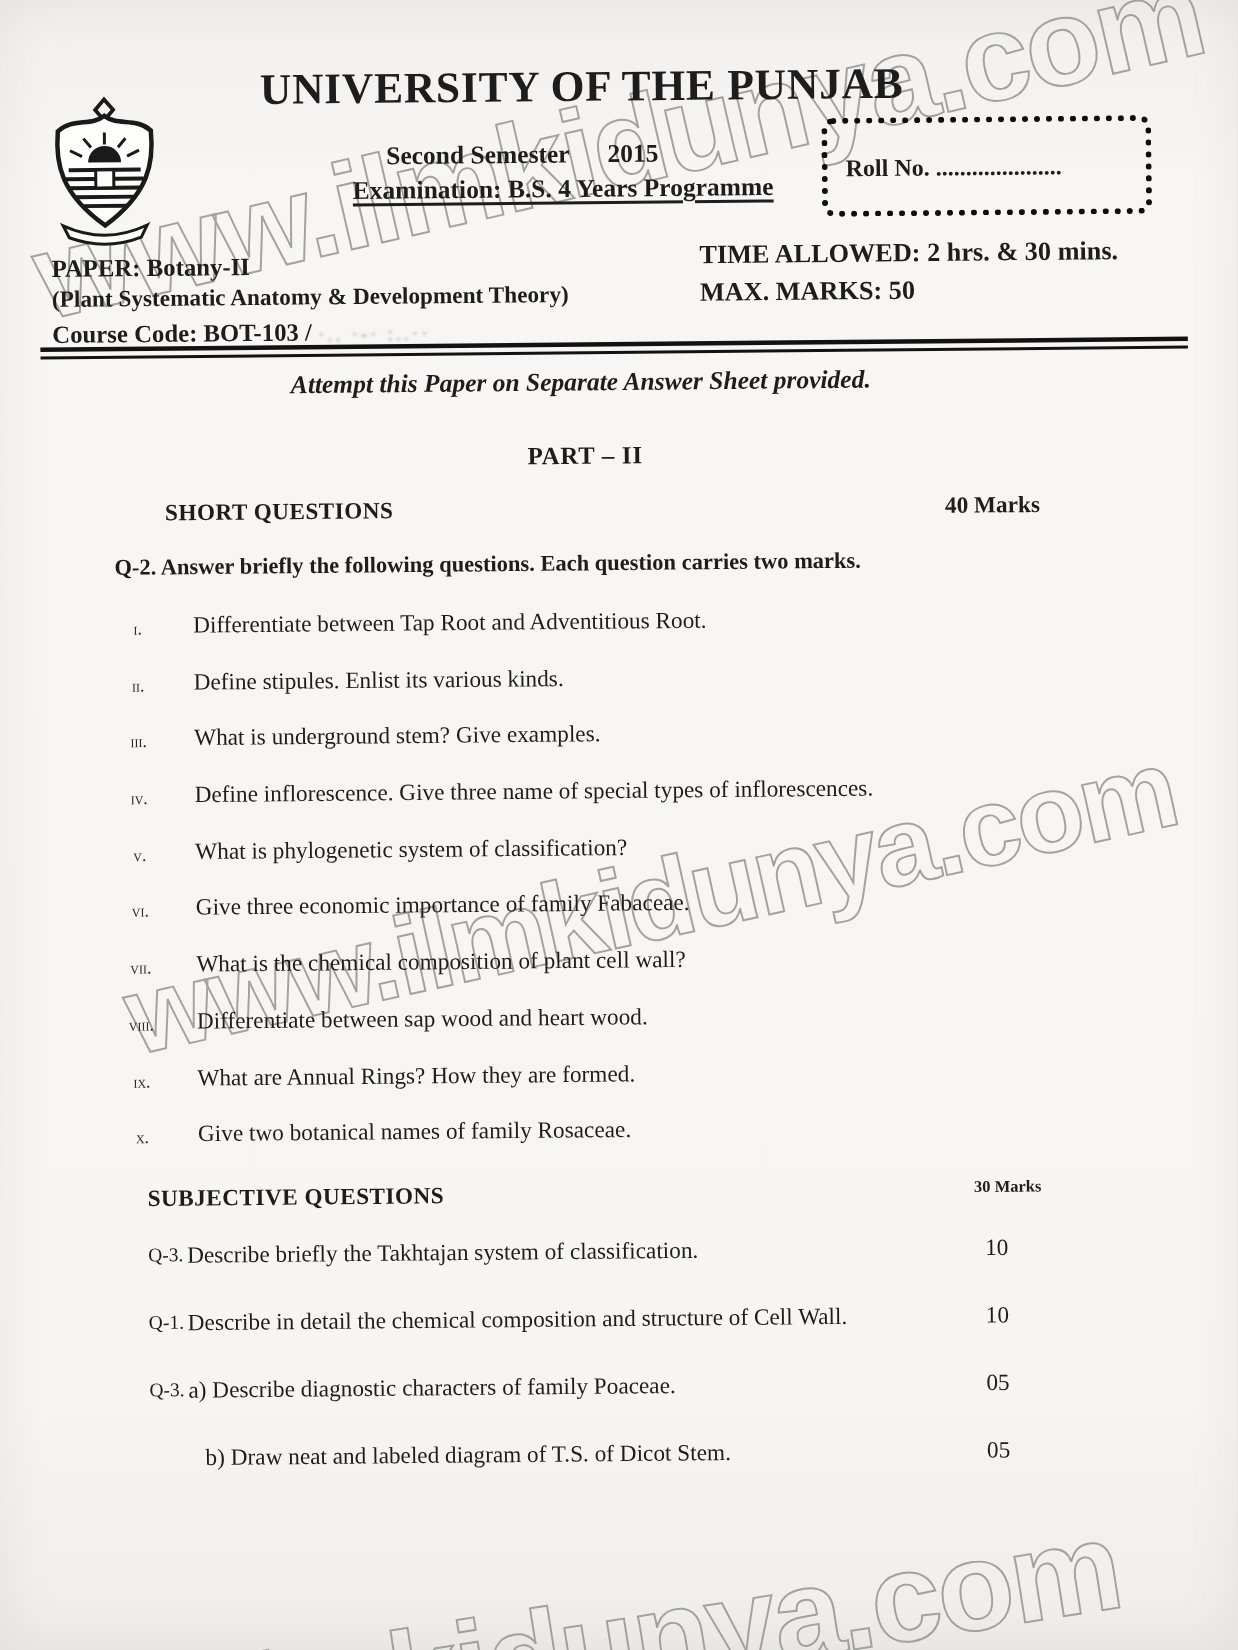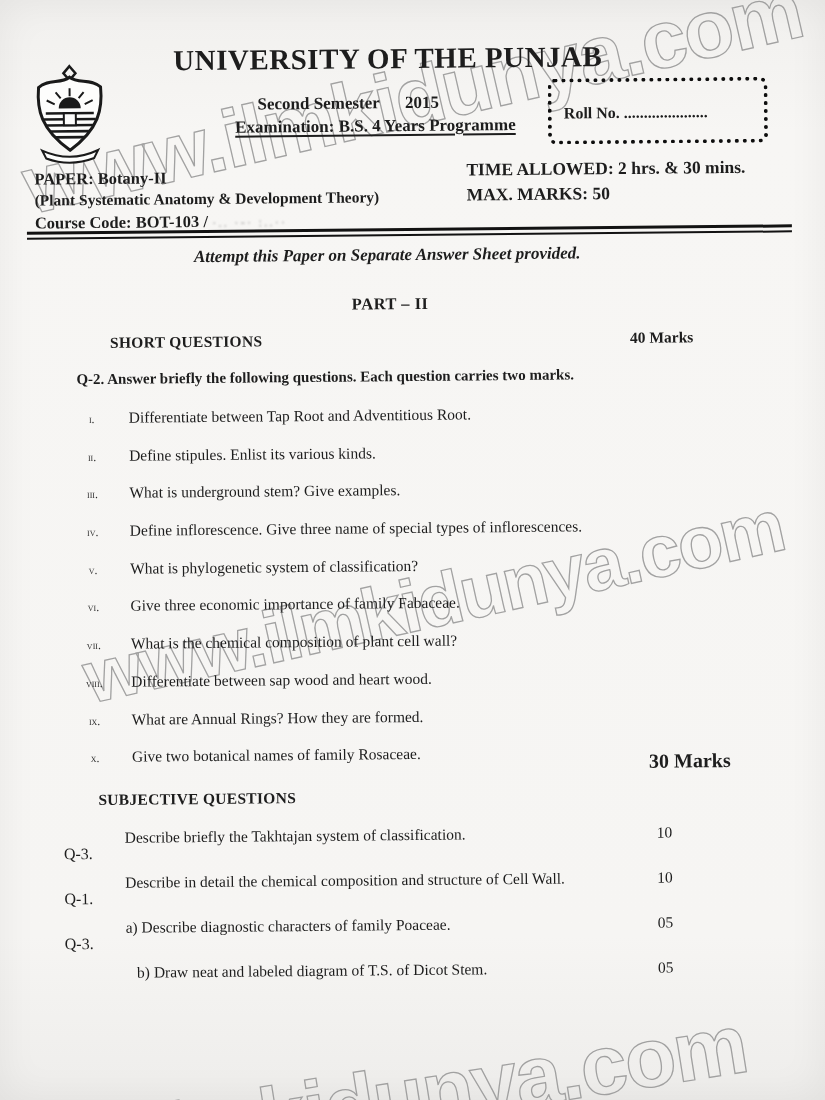--- a/index.html
+++ b/index.html
@@ -51,25 +51,25 @@
   .sq-marks { left:632px; top:331px; font-size:15.5px; }
   .q2intro  { left:78px;  top:368px; font-size:15px; }
 
   .sq-list { position:absolute; left:0; top:406px; width:100%; }
   .sq-row  { position:relative; height:37.7px; }
   .sq-num  { position:absolute; left:72px; width:42px; text-align:center;
              font-size:12px; font-variant:small-caps; color:#2a2a2a; top:3px; }
   .sq-text { position:absolute; left:130px; font-size:15.5px; white-space:nowrap; }
 
   .subj-head  { left:96px;  top:788px; font-size:15.5px; letter-spacing:.3px; }
-  .subj-marks { left:647px; top:752px; font-size:20px; }
+  .subj-marks { left:647px; top:788px; font-size:11px; }
 
   .subj-list { position:absolute; left:0; top:826px; width:100%; }
   .subj-row  { position:relative; height:45px; }
-  .subj-num  { position:absolute; left:61px; font-size:16px;margin-top:16px; }
+  .subj-num  { position:absolute; left:96px; font-size:13px; }
   .subj-text { position:absolute; left:122px; font-size:15.5px; white-space:nowrap; }
   .subj-row.indent .subj-text { left:133px; }
   .subj-mk   { position:absolute; left:654px; font-size:15.5px; }
 
   .logo { left:33px; top:60px; }
 </style>
 </head>
 <body>
 
 <div class="page">

